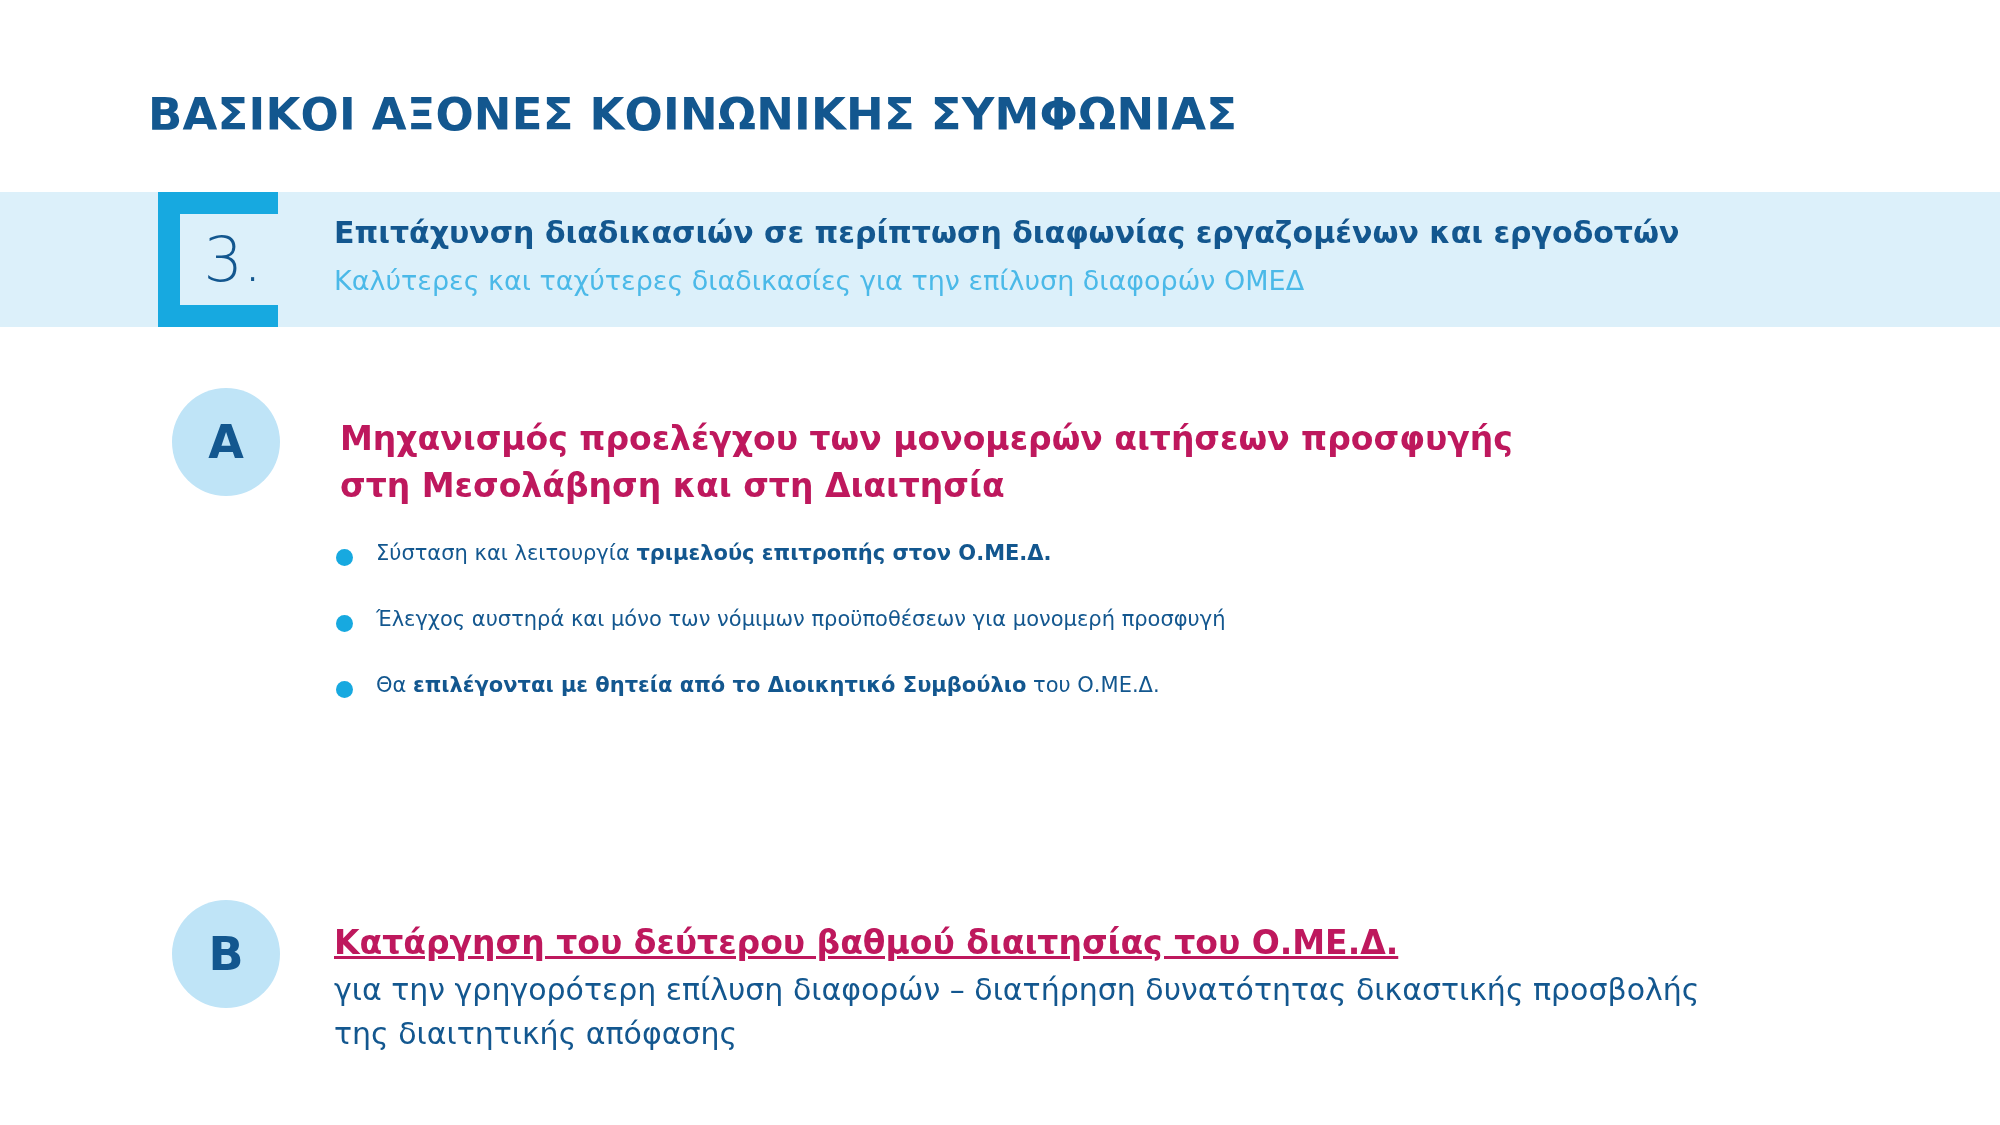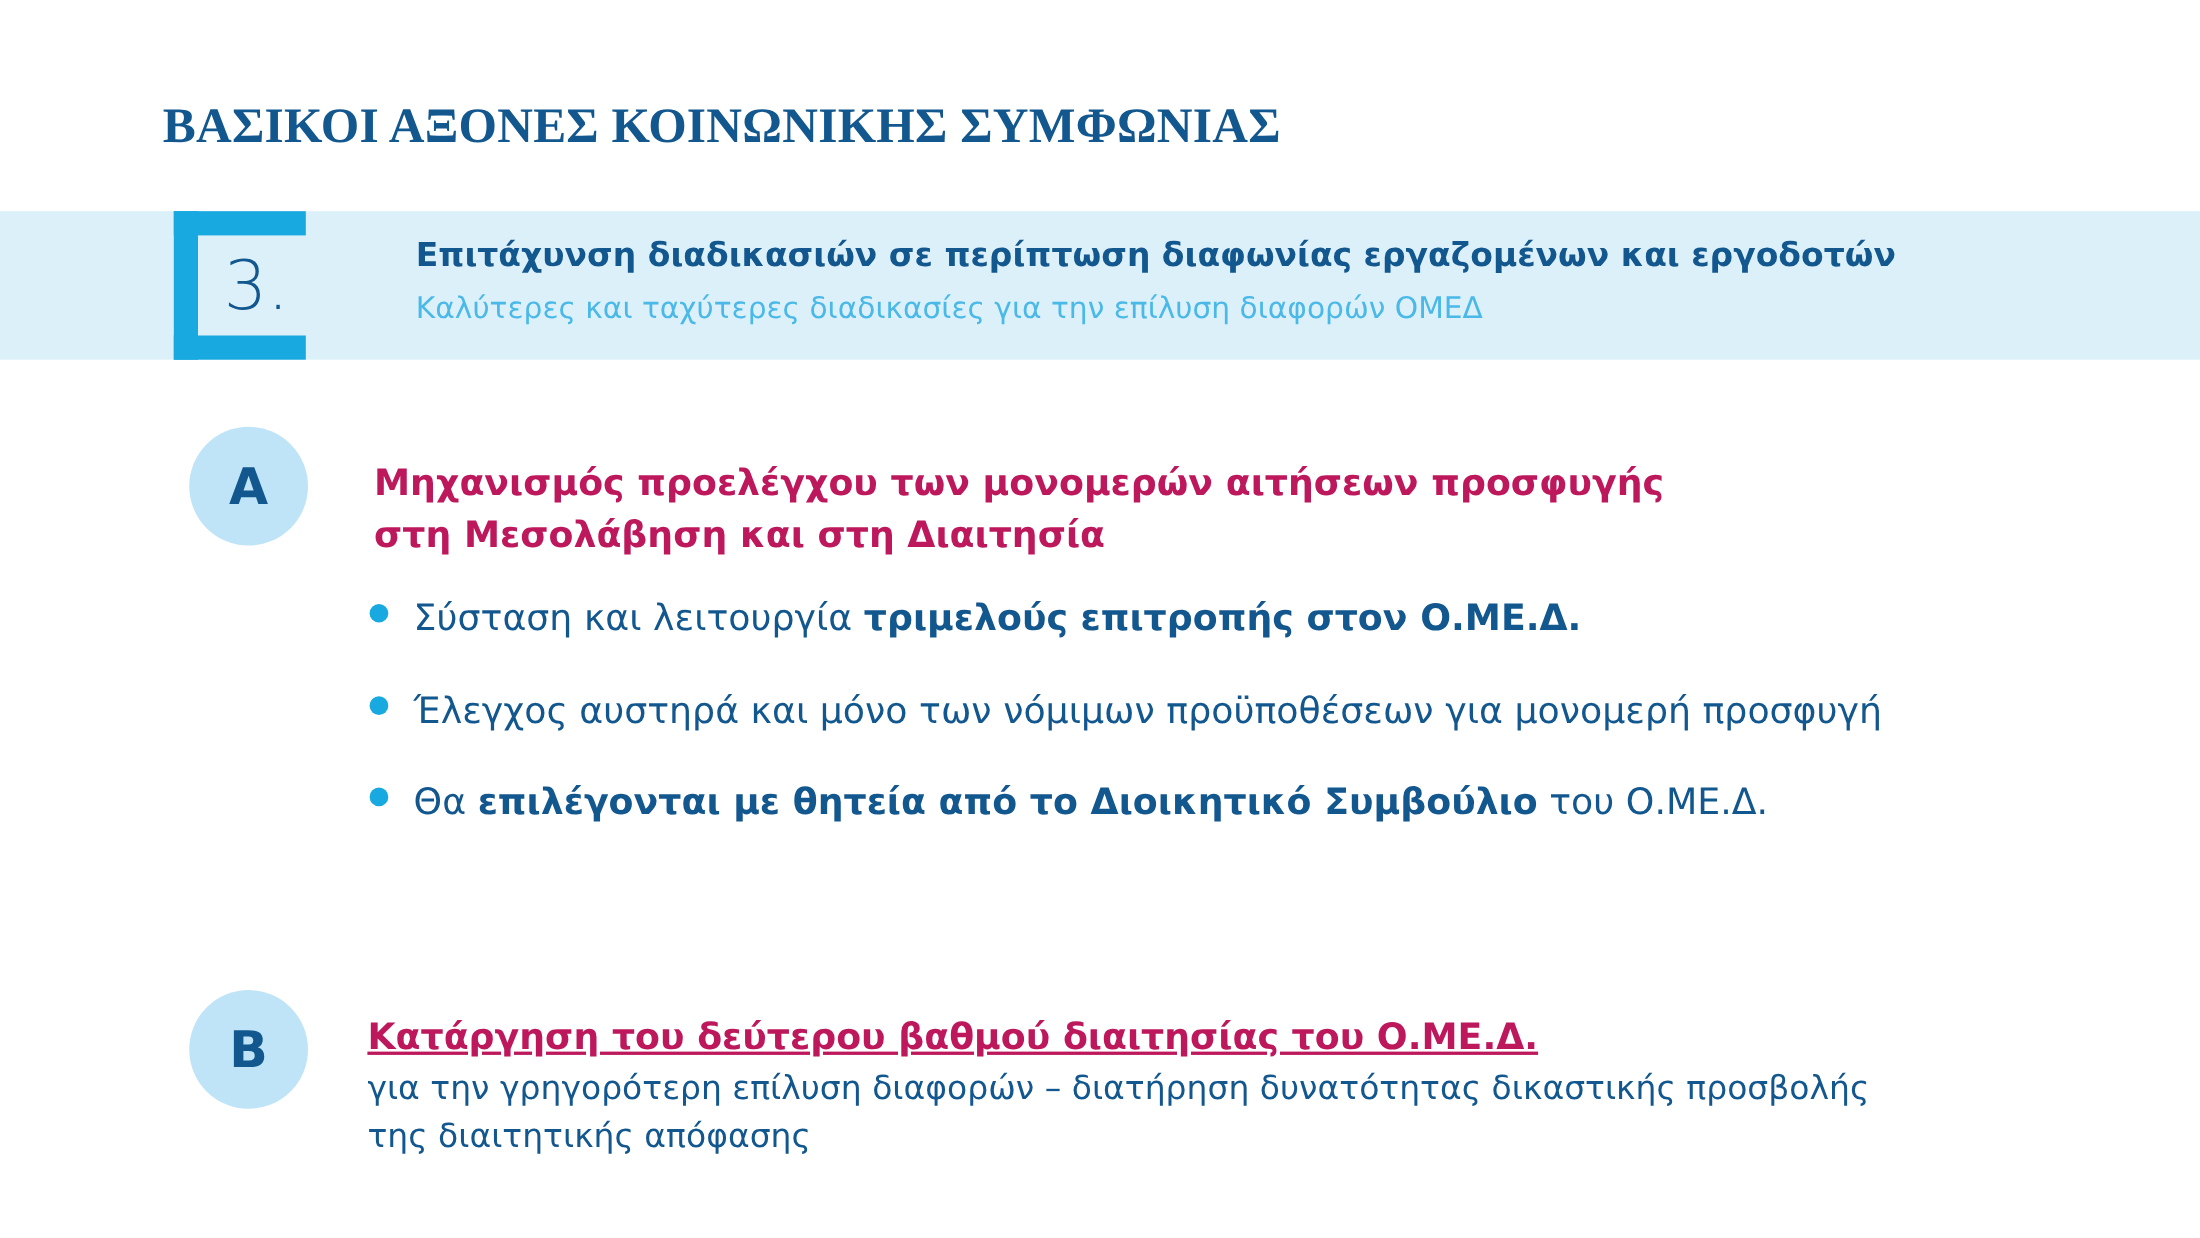--- a/index.html
+++ b/index.html
@@ -26,21 +26,20 @@
   
   .slide-title {
     position: absolute;
     left: 148px;
     top: 88px;
     font-size: 45px;
     font-weight: bold;
     color: #13578f;
     letter-spacing: 0.2px;
     white-space: nowrap;
-    font-family: Liberation Serif, serif;
   }
 
   
   .banner {
     position: absolute;
     left: 0;
     top: 192px;
     width: 2000px;
     height: 135px;
     background: #dcf0fa;
@@ -89,21 +88,20 @@
     font-weight: 300;
     color: #13578f;
     line-height: 1;
   }
 
   .banner-text {
     position: absolute;
     left: 334px;
     top: 214px;
     width: 1560px;
-    margin-left: 44px;
   }
   .banner-heading {
     font-size: 30px;
     font-weight: bold;
     color: #13578f;
     line-height: 1.25;
     white-space: nowrap;
   }
   .banner-sub {
     margin-top: 12px;
@@ -158,21 +156,21 @@
   .bullets {
     position: absolute;
     left: 336px;
     top: 538px;
     width: 1520px;
   }
   .bullet-row {
     position: relative;
     padding-left: 40px;
     margin-bottom: 36px;
-    font-size: 33px;
+    font-size: 21px;
     color: #13578f;
     line-height: 1.44;
   }
   .bullet-row:last-child { margin-bottom: 4px; }
   .bullet-dot {
     position: absolute;
     left: 0;
     top: 11px;
     width: 17px;
     height: 17px;

